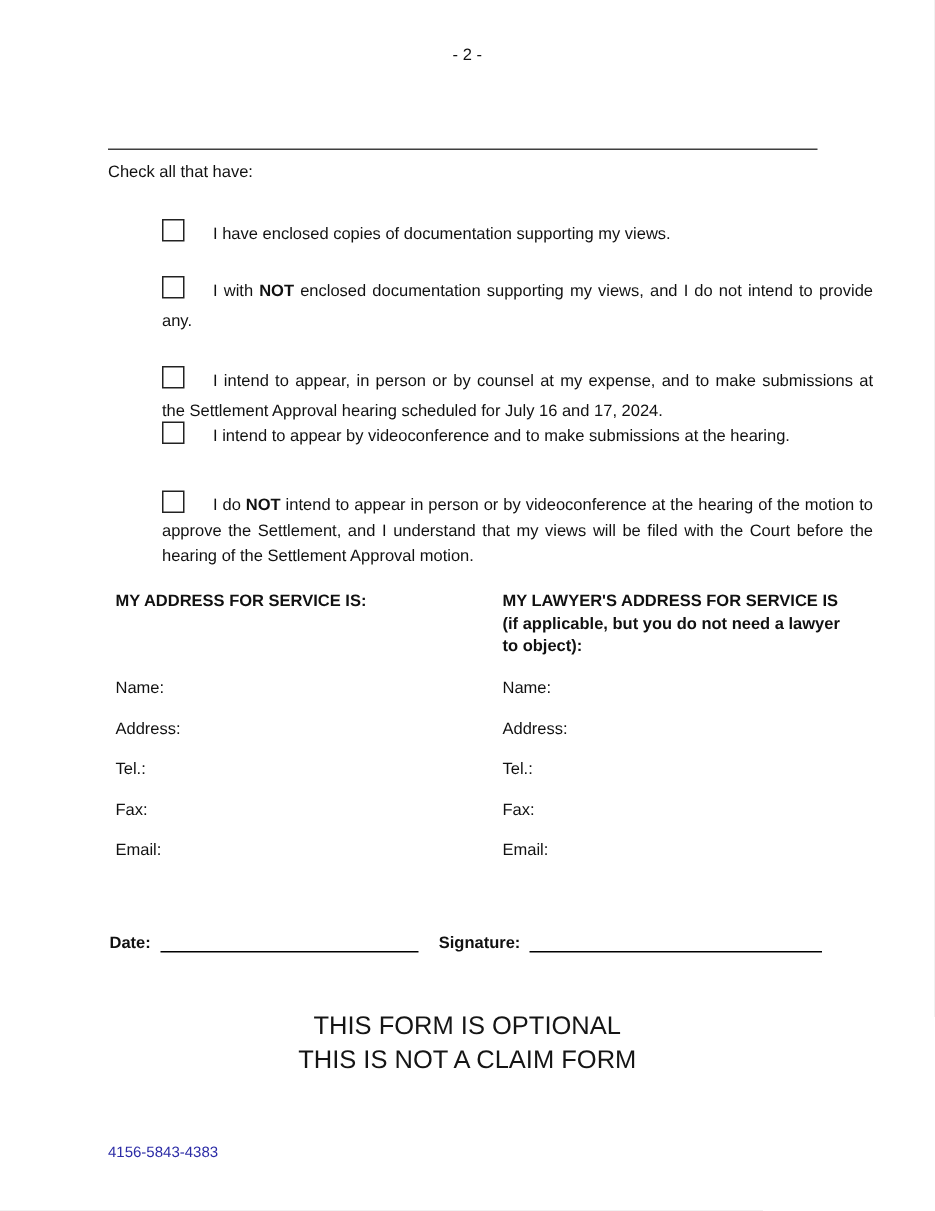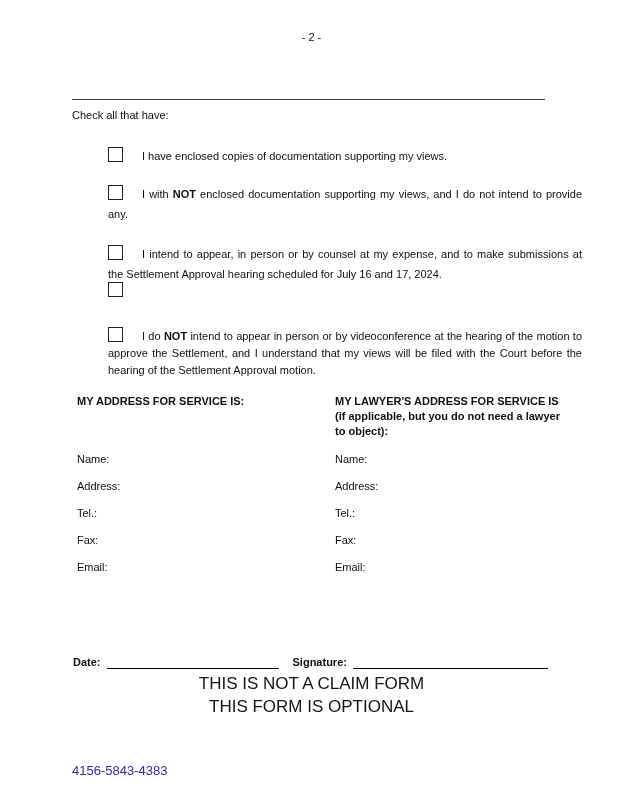--- a/index.html
+++ b/index.html
@@ -64,24 +64,24 @@
     top: 394px;
     line-height: 15px;
   }
   #addr-left  { left: 77px;  width: 230px; }
   #addr-right { left: 335px; width: 235px; }
   .addr-header { font-weight: bold; height: 58px; }
   .addr-field  { height: 27px; }
 
   .sign-row {
     position: absolute;
-    top: 656px; left: 73px;
+    top: 622px; left: 73px;
     width: 475px;
     display: flex;
-    align-items: flex-start;
+    align-items: center;
   }
   .sign-label { font-weight: bold; white-space: nowrap; }
   .fill-line {
     display: inline-block;
     border-bottom: 1.5px solid #000000;
     height: 12px;
   }
   .date-line { width: 172px; margin-left: 6px; }
   .sig-gap { width: 14px; }
   .sig-line { flex: 1; margin-left: 6px; }
@@ -92,42 +92,42 @@
     width: 100%;
     text-align: center;
     font-size: 17px;
     line-height: 23px;
     color: #151515;
   }
 
   .doc-number {
     position: absolute;
     top: 763px; left: 72px;
-    font-size: 13px;
+    font-size: 10px;
     color: #2b2ba6;
   }
 </style>
 </head>
 <body>
 
 <div class="page">
 
   <div class="page-number">- 2 -</div>
 
   <div class="divider"></div>
 
   <div class="instruction">Check all that have:</div>
 
   <p class="check-item" id="item-1"><span class="checkbox"></span><span>I have enclosed copies of documentation supporting my views.</span><span class="bold"></span><span></span></p>
 
   <p class="check-item" id="item-2"><span class="checkbox"></span><span>I with </span><span class="bold">NOT</span><span> enclosed documentation supporting my views, and I do not intend to provide any.</span></p>
 
   <p class="check-item" id="item-3"><span class="checkbox"></span><span>I intend to appear, in person or by counsel at my expense, and to make submissions at the Settlement Approval hearing scheduled for July 16 and 17, 2024.</span><span class="bold"></span><span></span></p>
 
-  <p class="check-item" id="item-4"><span class="checkbox"></span><span class="bold"></span><span></span></p>
+  <p class="check-item" id="item-4"><span class="checkbox"></span><span>I intend to appear by videoconference and to make submissions at the hearing.</span><span class="bold"></span><span></span></p>
 
   <p class="check-item tight" id="item-5"><span class="checkbox"></span><span>I do </span><span class="bold">NOT</span><span> intend to appear in person or by videoconference at the hearing of the motion to approve the Settlement, and I understand that my views will be filed with the Court before the hearing of the Settlement Approval motion.</span></p>
 
   <div class="addr-col" id="addr-left">
     <div class="addr-header">MY ADDRESS FOR SERVICE IS:</div>
     <div class="addr-field">Name:</div>
     <div class="addr-field">Address:</div>
     <div class="addr-field">Tel.:</div>
     <div class="addr-field">Fax:</div>
     <div class="addr-field">Email:</div>
@@ -144,19 +144,19 @@
 
   <div class="sign-row">
     <span class="sign-label">Date:</span>
     <span class="fill-line date-line"></span>
     <span class="sig-gap"></span>
     <span class="sign-label">Signature:</span>
     <span class="fill-line sig-line"></span>
   </div>
 
   <div class="notice">
+    <div>THIS FORM IS OPTIONAL</div>
     <div>THIS IS NOT A CLAIM FORM</div>
-    <div>THIS FORM IS OPTIONAL</div>
   </div>
 
   <div class="doc-number">4156-5843-4383</div>
 
 </div>
 
 </body></html>

